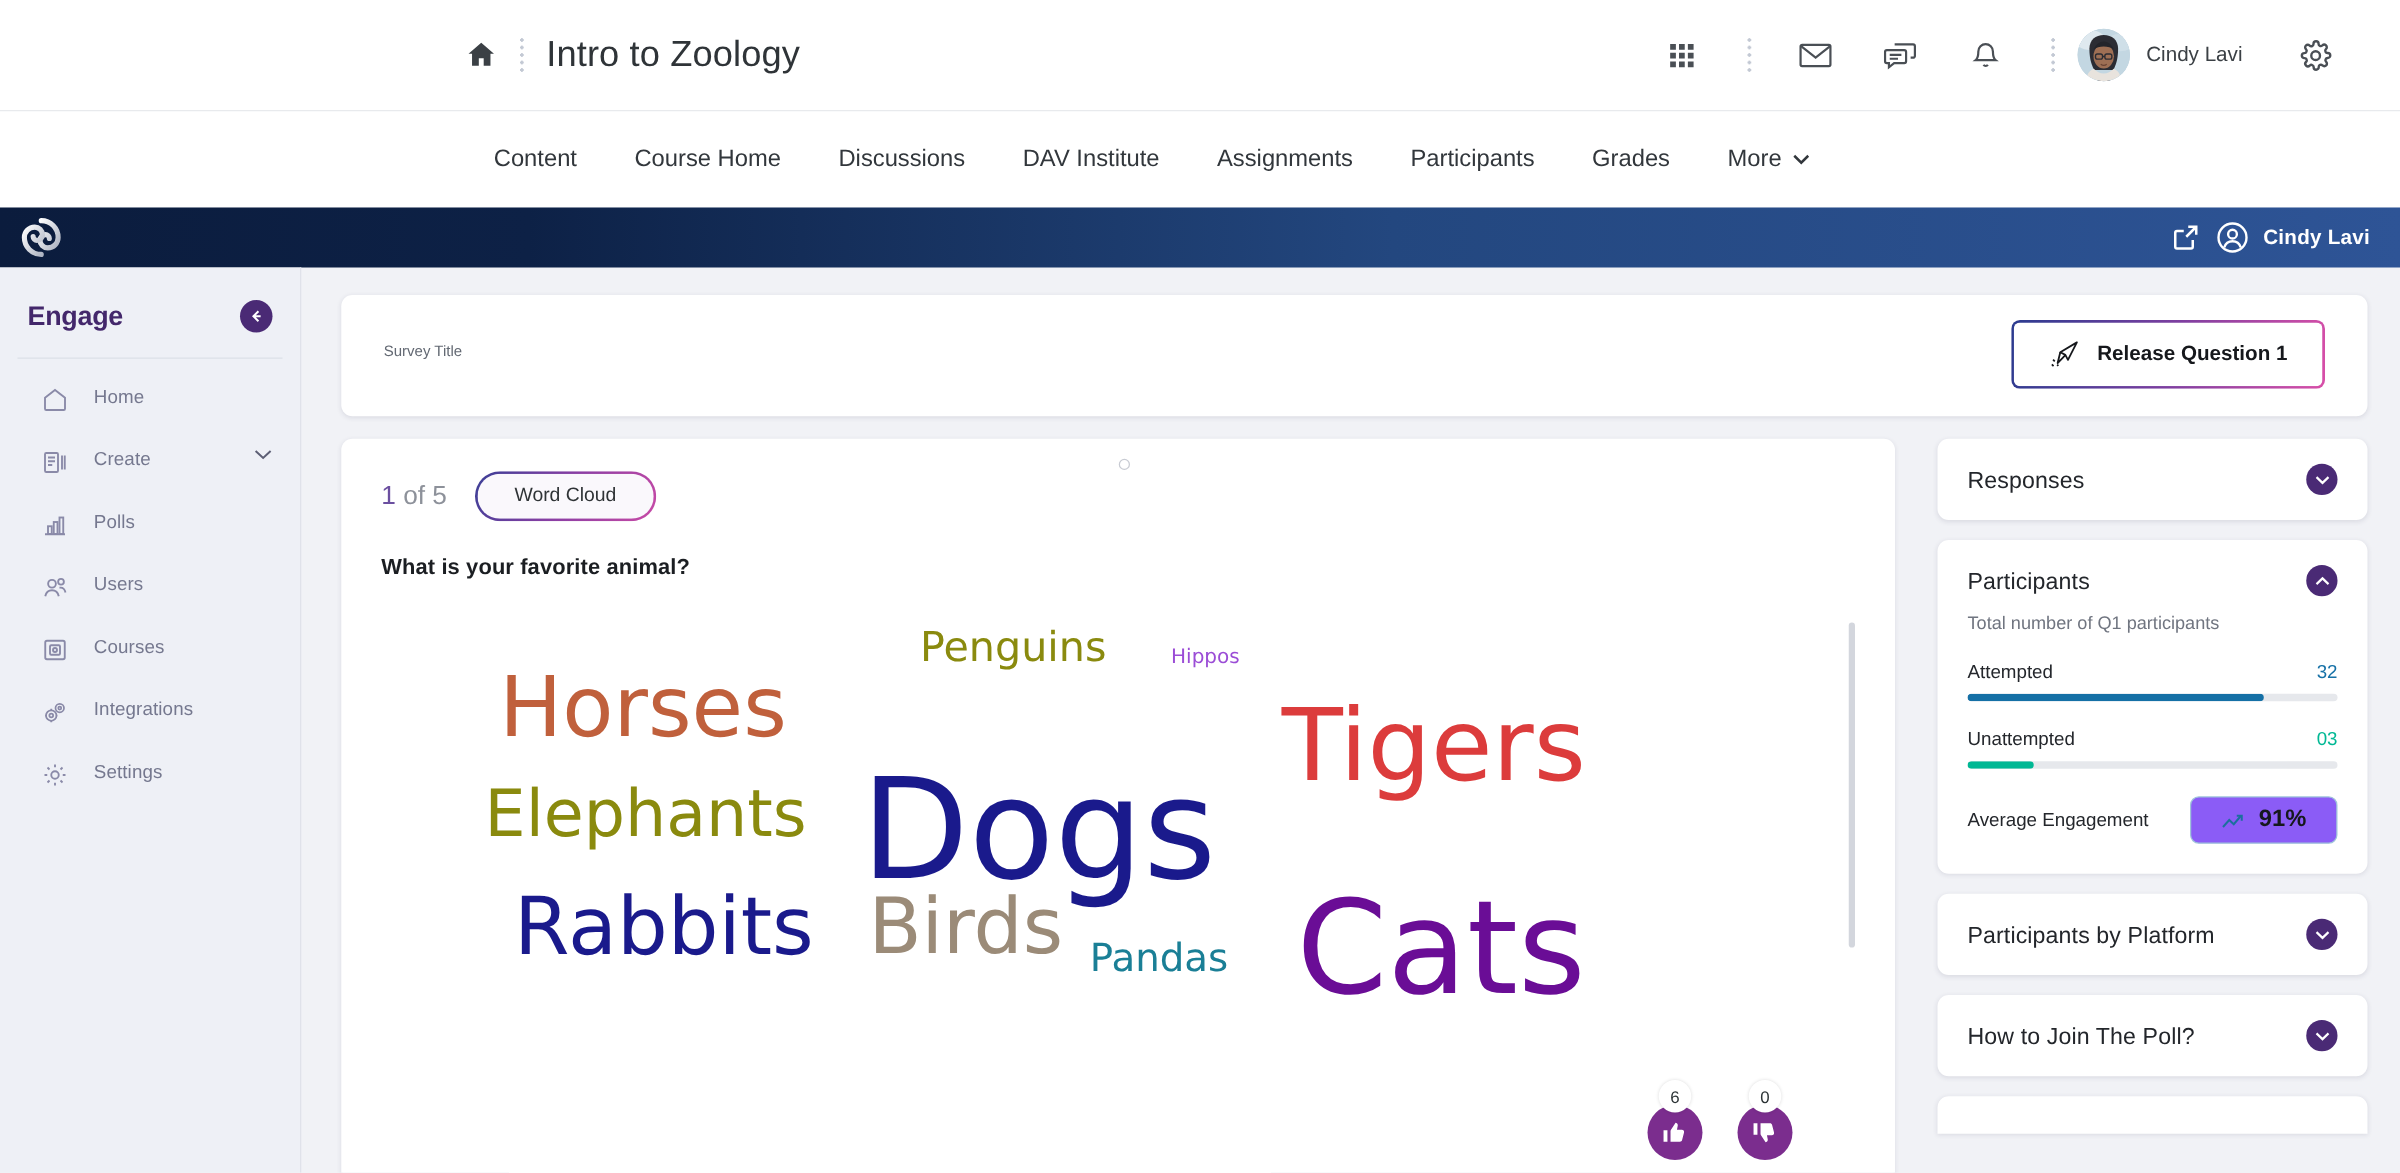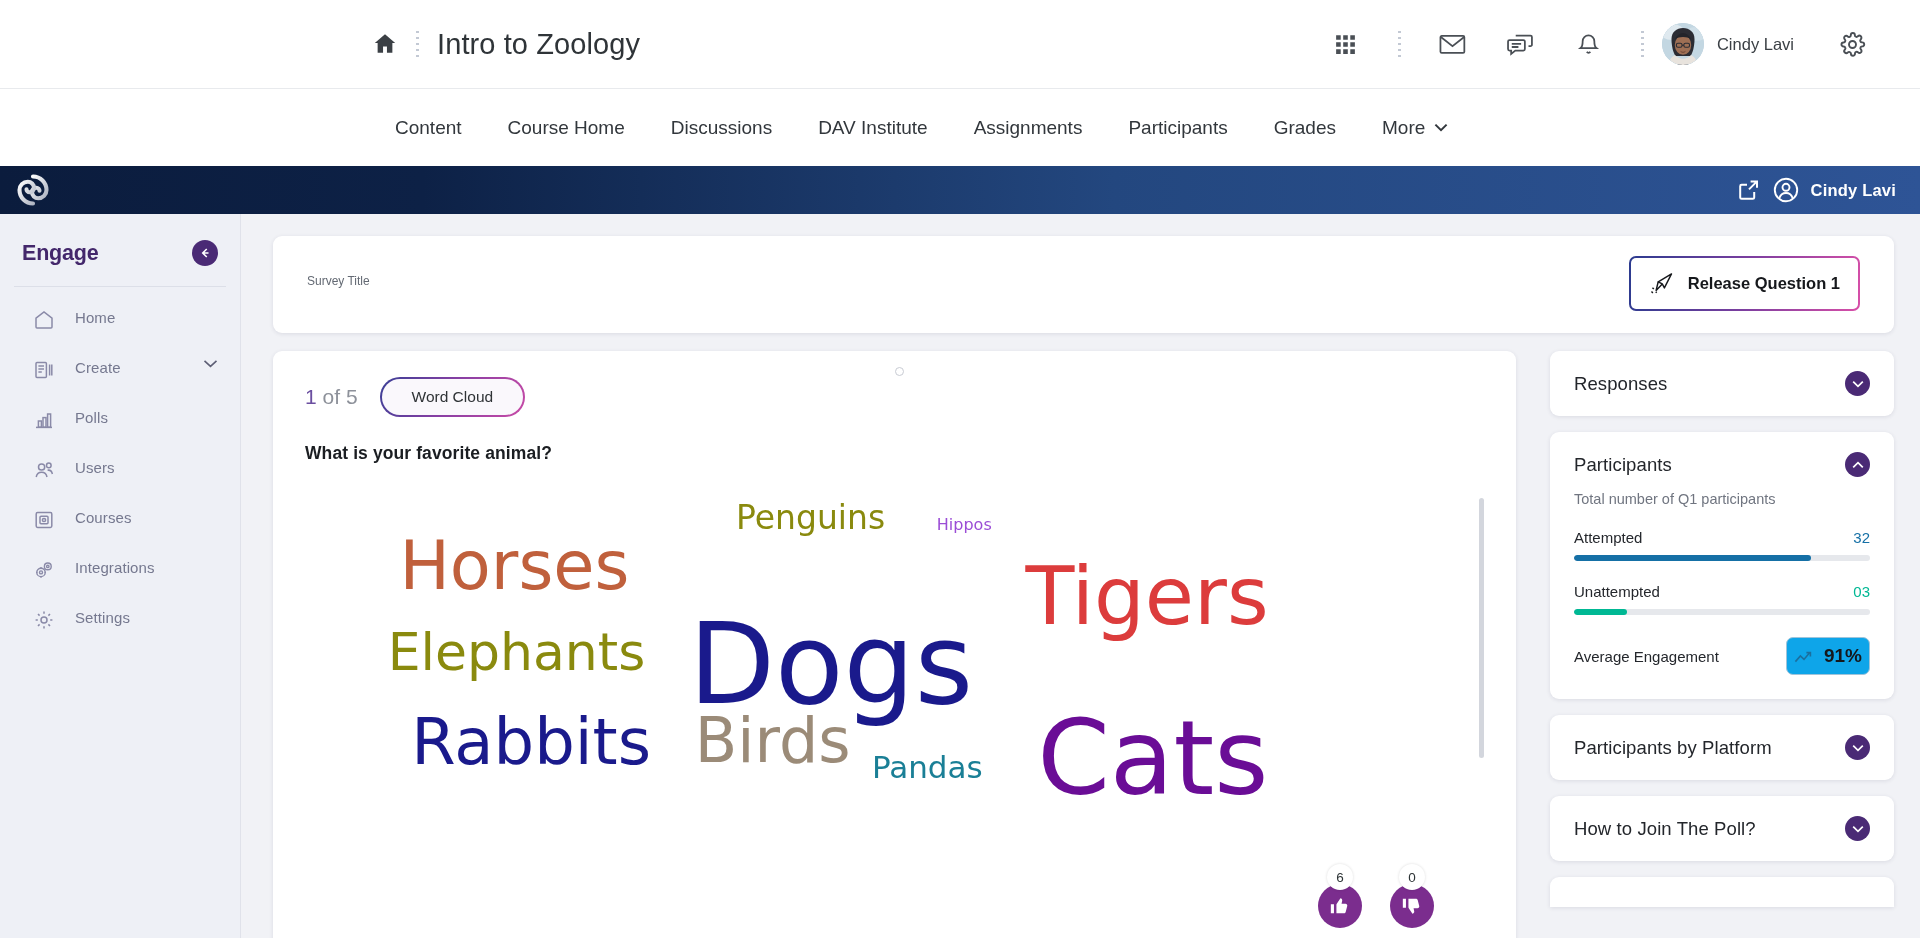--- a/index.html
+++ b/index.html
@@ -147,21 +147,21 @@
   .title-card {
     display:flex; align-items:center; justify-content:space-between;
     padding:20px 34px 22px 34px;
   }
   .survey-label { font-size:12px; color:#636973; margin-bottom:6px; }
   .survey-name {
     font-size:27.5px; font-weight:700; color:#16181c; letter-spacing:-0.3px;
   }
   .release-btn {
     display:flex; align-items:center; gap:14px;
-    padding:13px 18px; border-radius:7px;
+    padding:13px 28px; border-radius:7px;
     background:#fff; cursor:pointer;
     border:2px solid transparent;
     background-image:linear-gradient(#fff,#fff),linear-gradient(100deg,#2b3b8f 0%,#7e3fa0 52%,#d84fa8 100%);
     background-origin:border-box; background-clip:padding-box,border-box;
     font-size:16.5px; font-weight:700; color:#16181c; white-space:nowrap;
   }
   .plane-ic { width:25px; height:25px; }
 
   
   .q-card {
@@ -249,21 +249,21 @@
   }
   .bar-fill { height:100%; border-radius:4px; }
   .eng-row {
     display:flex; align-items:center; justify-content:space-between;
     margin-top:14px;
   }
   .eng-label { font-size:15px; color:#24272c; }
   .eng-badge {
     display:flex; align-items:center; gap:9px;
     border:1.6px solid #9fc4da; border-radius:7px;
-    background:#0ea5e9; padding:7px 7px;
+    background:#8b5cf6; padding:7px 24px;
   }
   .eng-badge .tr-ic { width:21px; height:17px; }
   .eng-pct { font-size:19px; font-weight:700; color:#15181c; }
   .acc-stub { height:30px; background:#fff; border-radius:9px 9px 0 0;
     box-shadow:0 1px 4px rgba(40,40,70,.11); }
 
   .tiny-box {
     position:absolute; left:0; bottom:0; width:58px; height:14px;
     background:#dfe2e8; border-top:1px solid #c9ccd4;
   }

